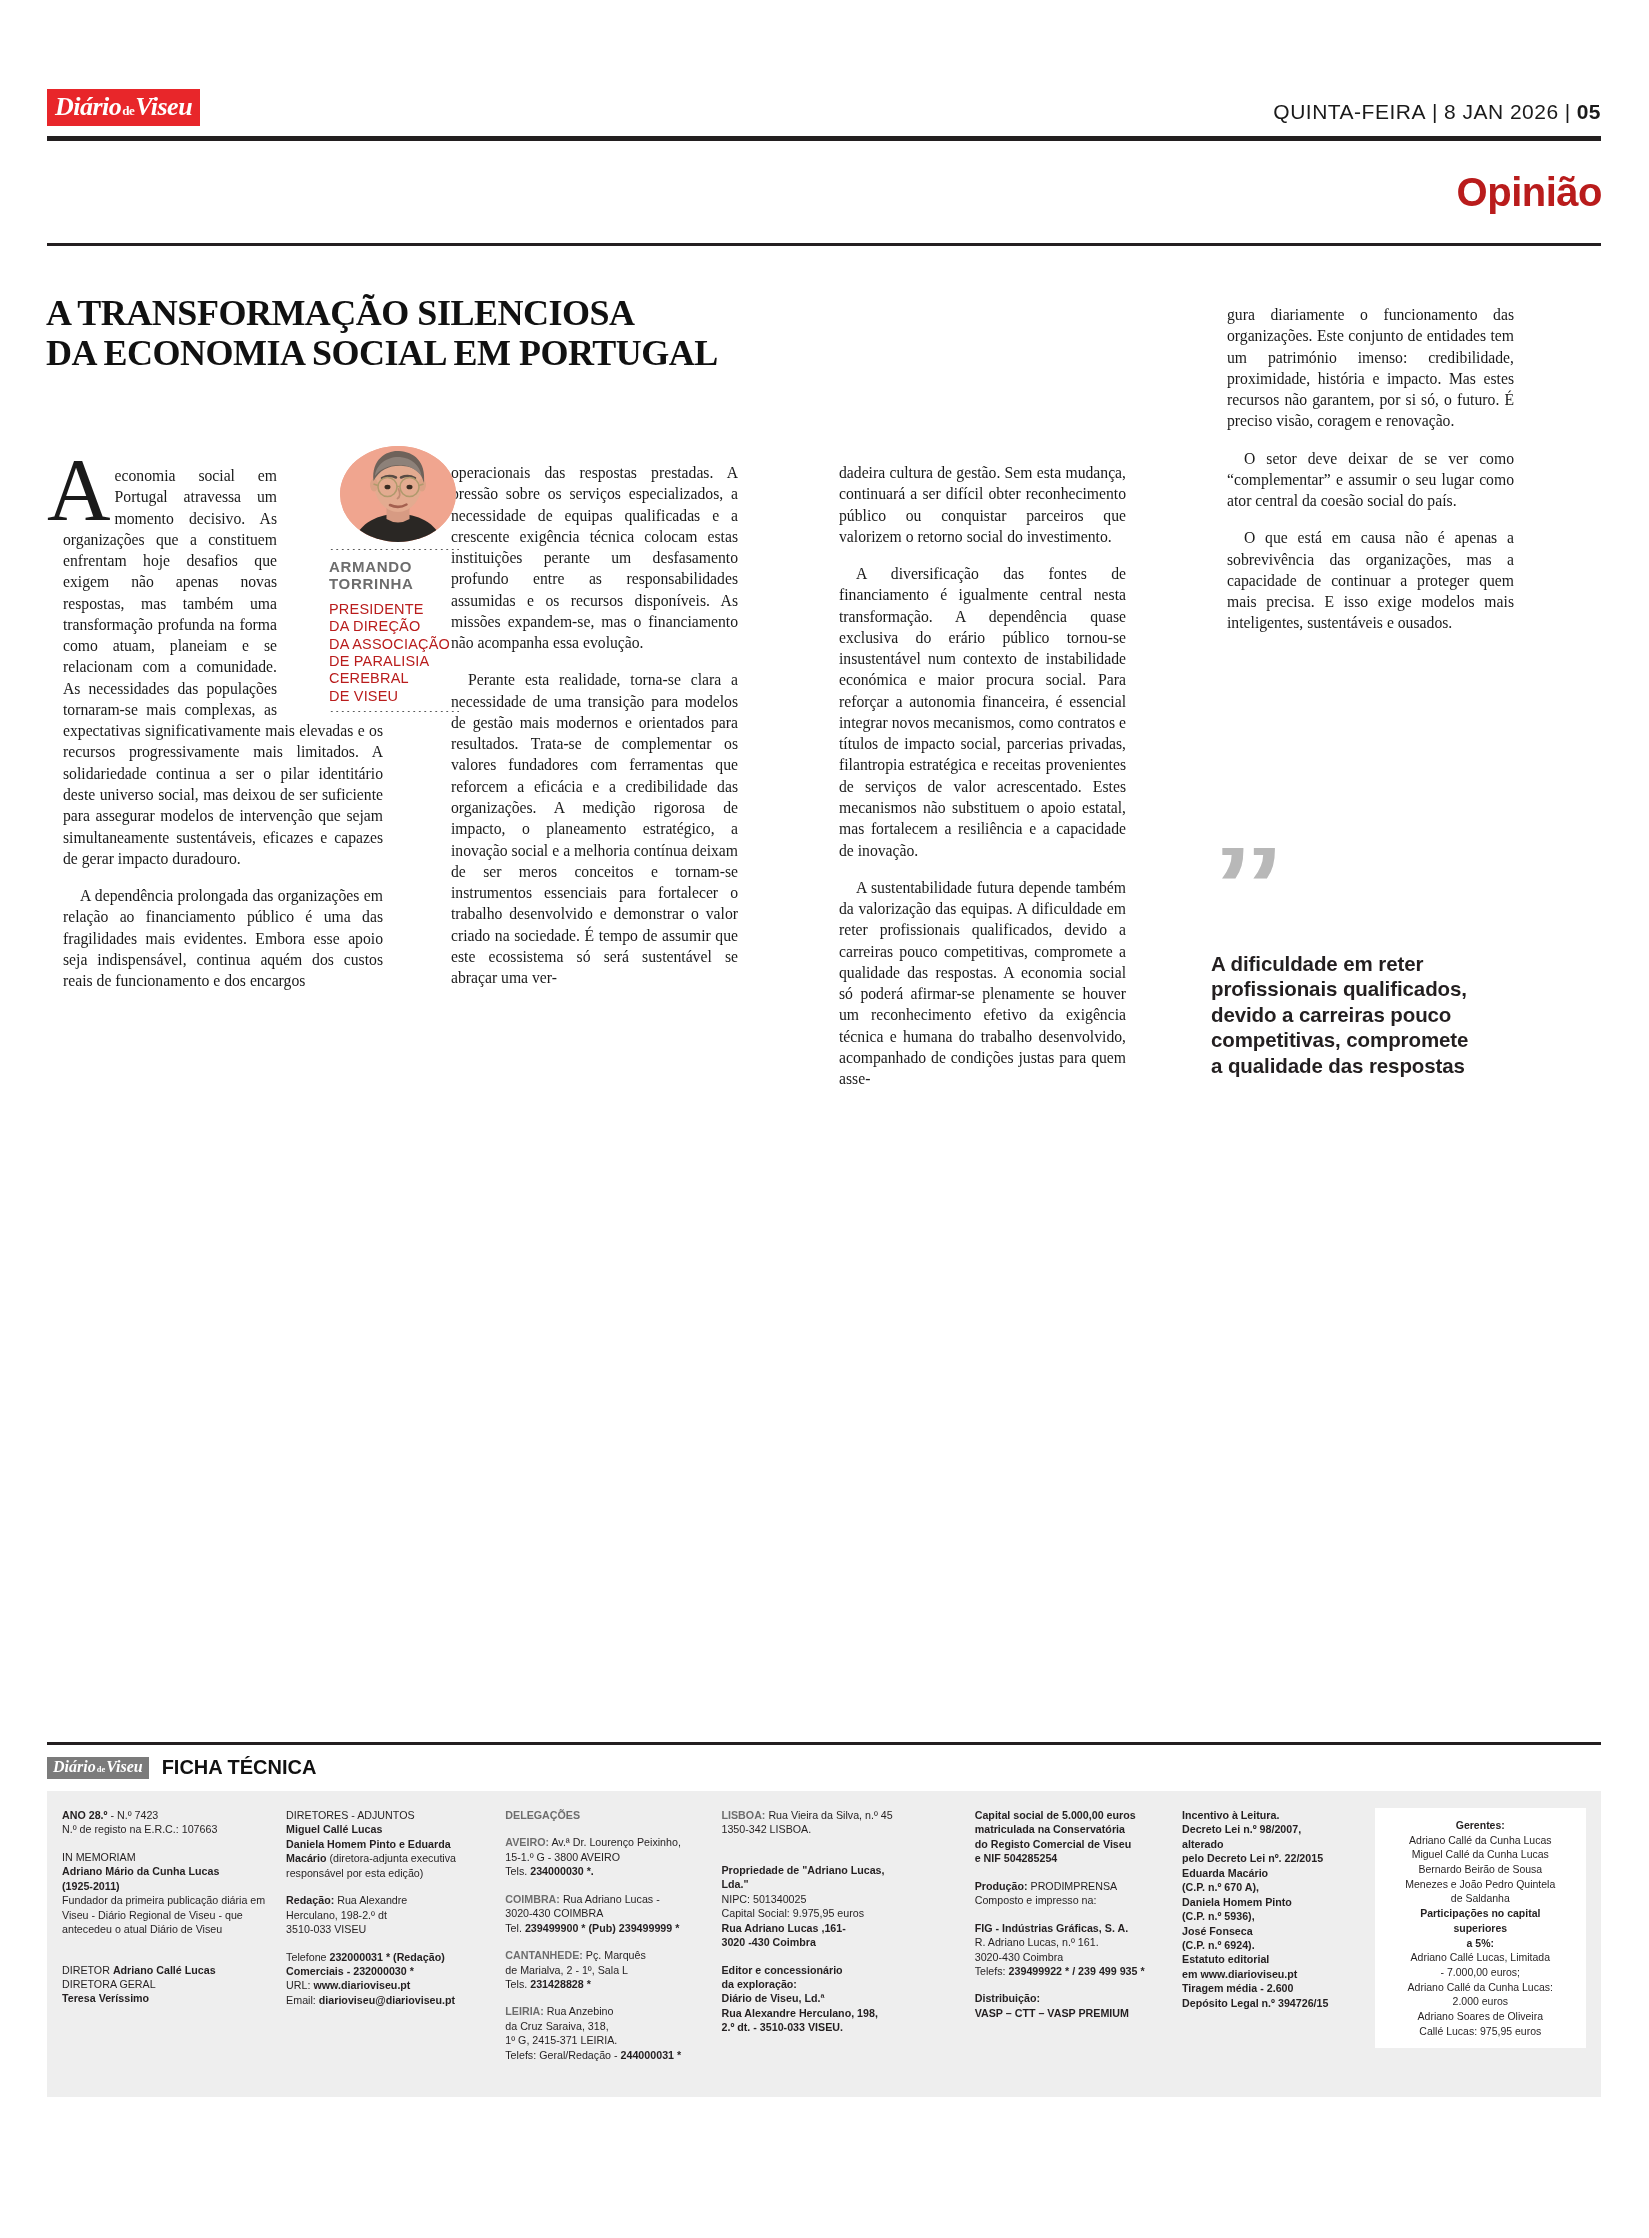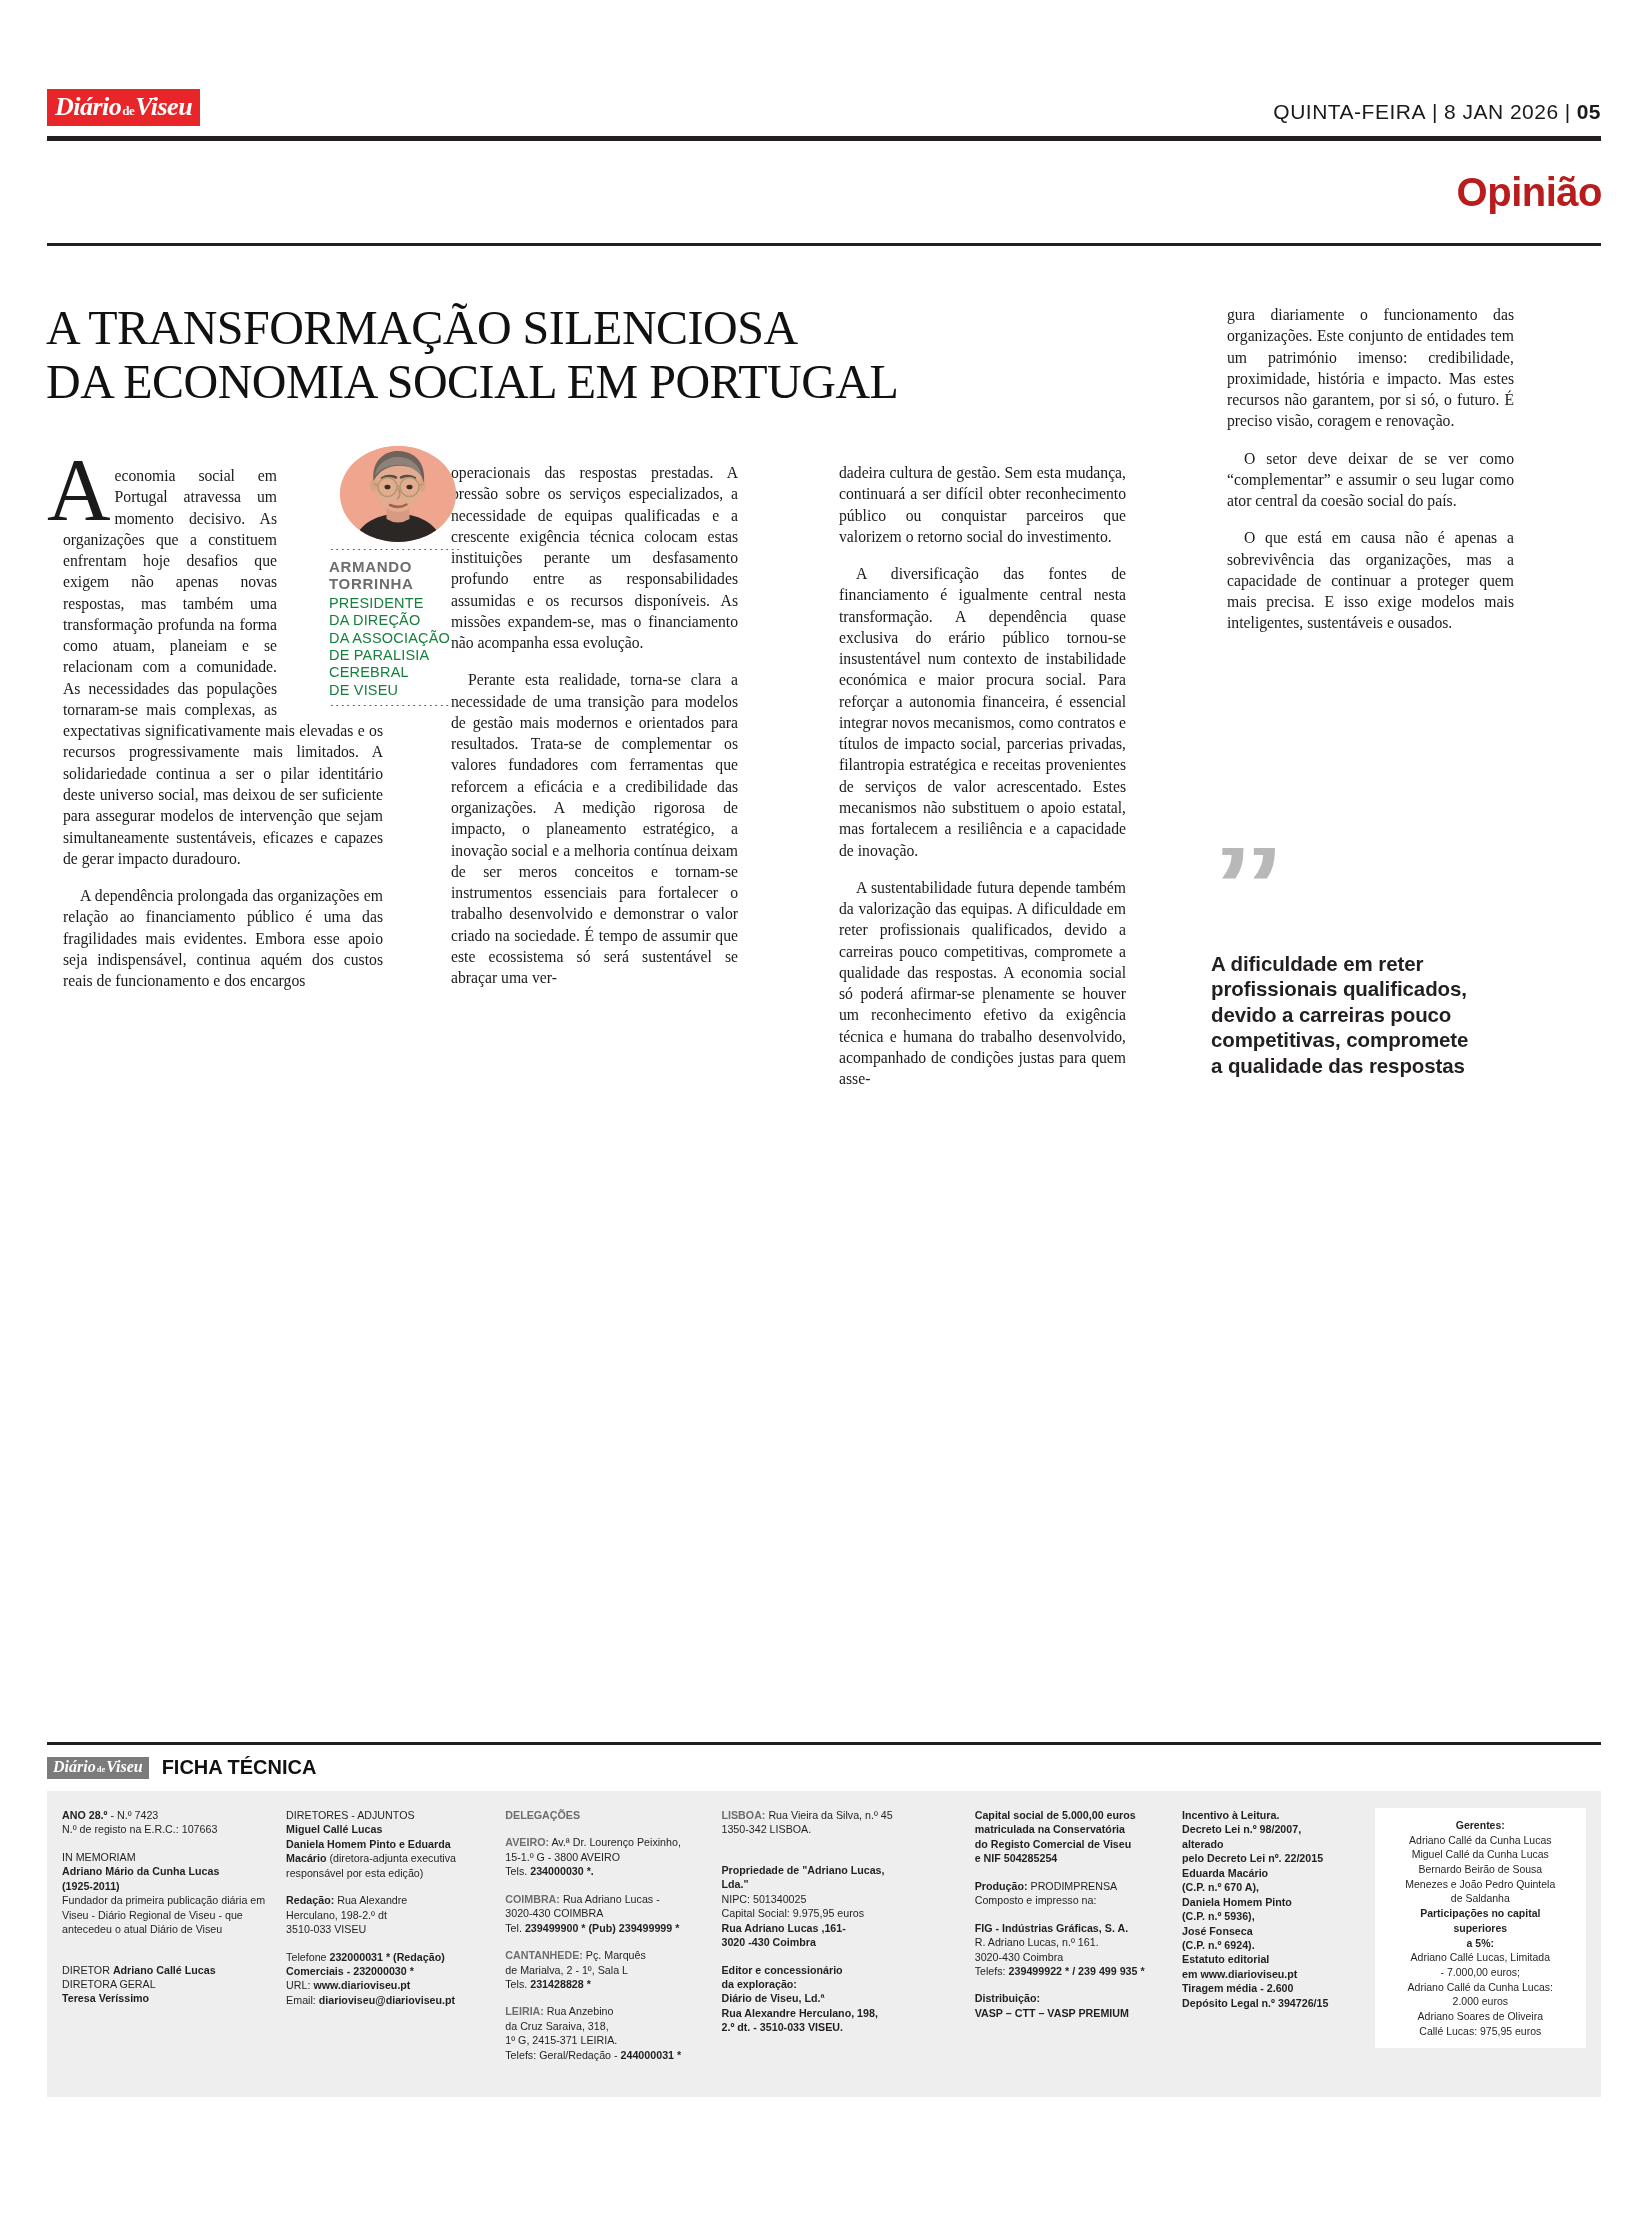--- a/index.html
+++ b/index.html
@@ -76,22 +76,22 @@
     background: #231f20;
   }
 
   
   .headline {
     position: absolute;
     left: 46px;
     top: 269px;
     width: 948px;
     font-family: "Liberation Serif", serif;
-    font-weight: normal;
-    font-size: 48px;
+    font-weight: bold;
+    font-size: 36px;
     line-height: 1.12;
     letter-spacing: -0.5px;
     color: #111;
   }
 
   
   .col {
     position: absolute;
     font-family: "Liberation Serif", serif;
     font-size: 15.7px;
@@ -156,24 +156,24 @@
   .author-name {
     font-size: 15px;
     font-weight: bold;
     color: #6d6d6d;
     letter-spacing: 0.7px;
     line-height: 1.18;
     margin-top: 7px;
   }
   .author-role {
     font-size: 14.5px;
-    color: #15803d;
+    color: #b91c1c;
     letter-spacing: 0.2px;
     line-height: 1.2;
-    margin-top: 2px;
+    margin-top: 8px;
   }
   .dots-bottom {
     margin-top: 5px;
     width: 130px;
     height: 2.5px;
     background-image: radial-gradient(circle, #5a5a5a 0.8px, rgba(0,0,0,0) 0.9px);
     background-size: 5.5px 2.5px;
     background-repeat: repeat-x;
   }
 

